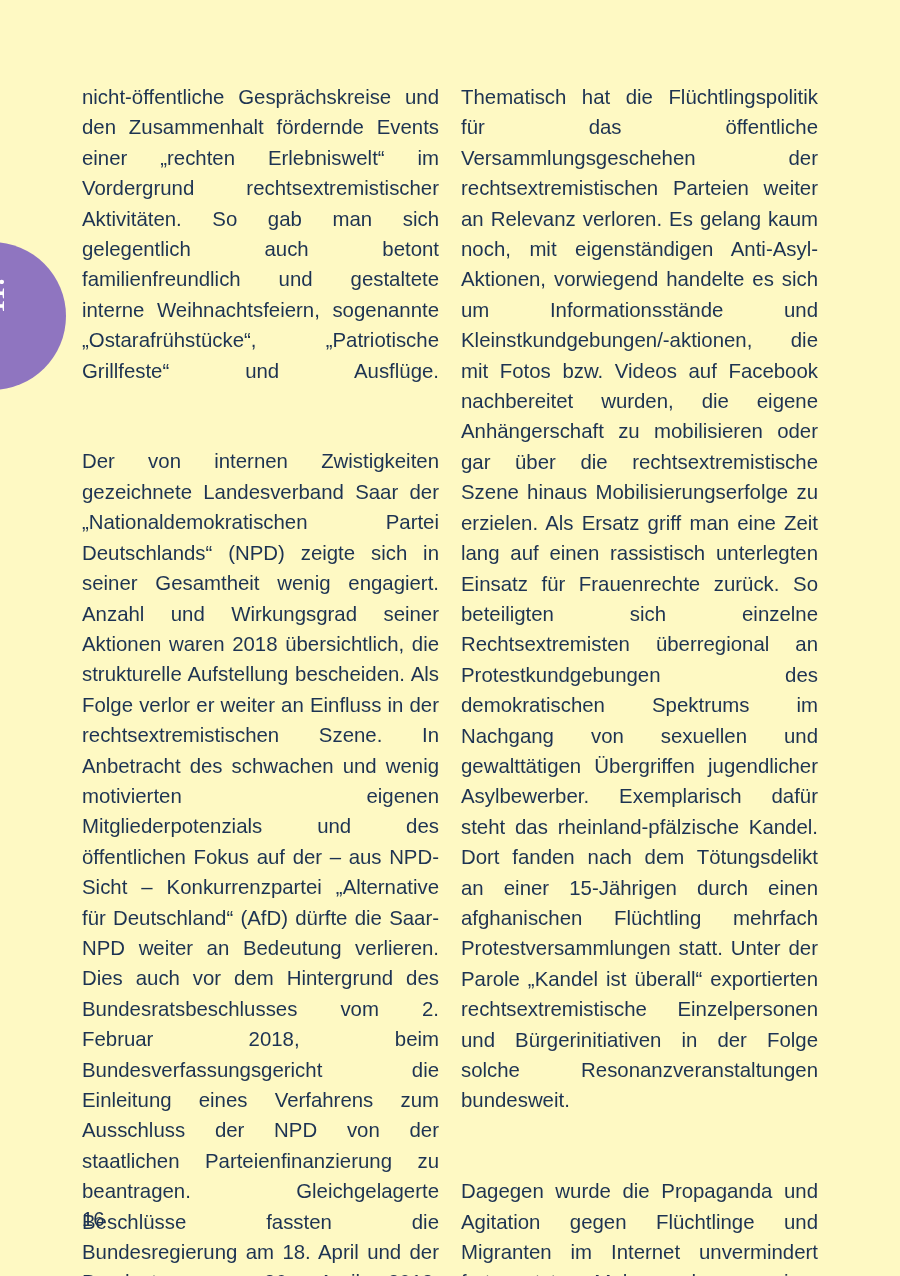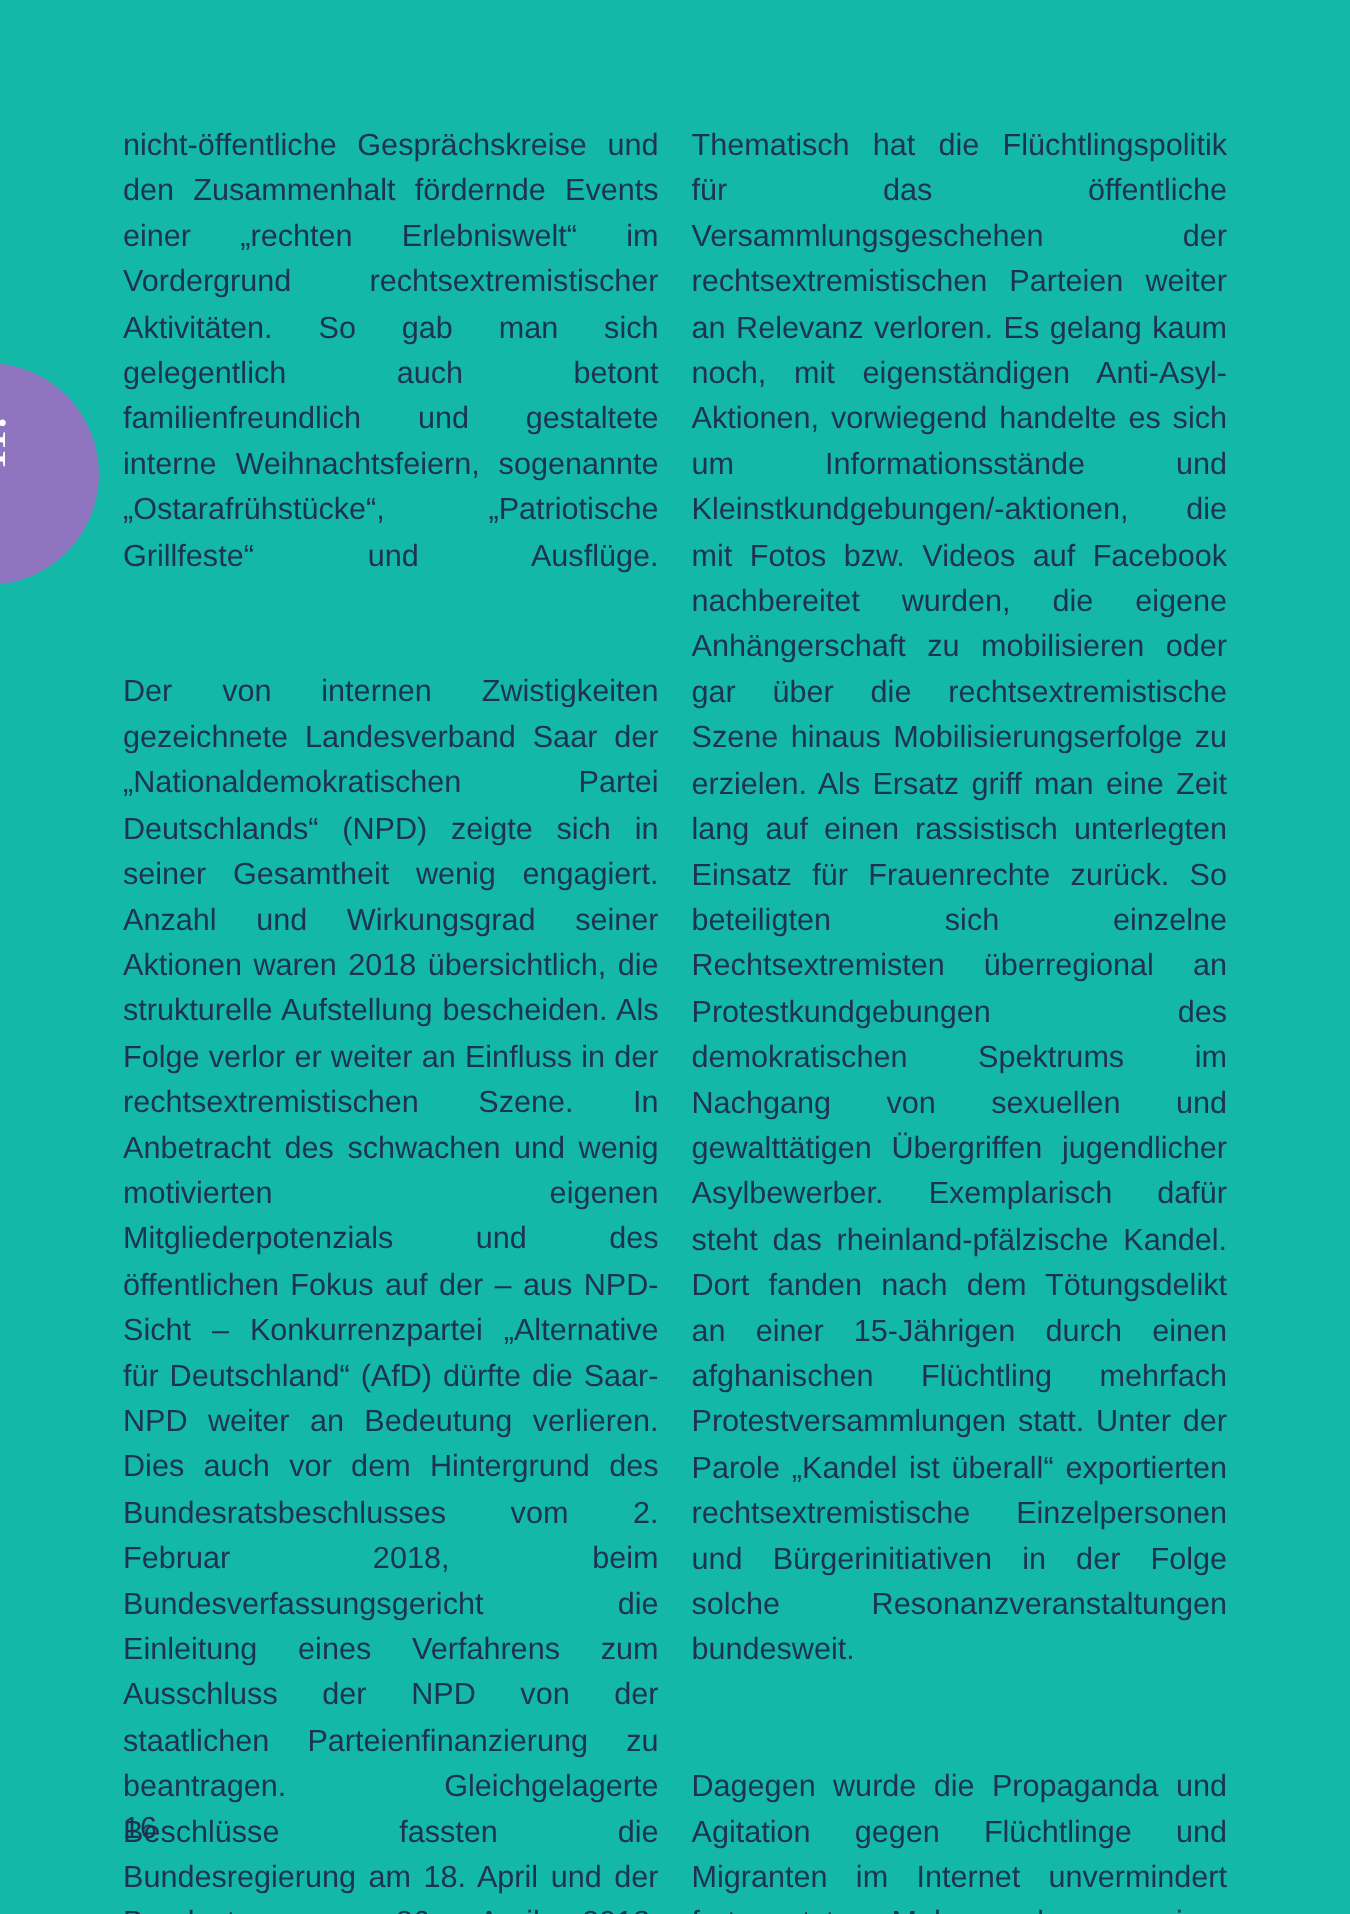--- a/index.html
+++ b/index.html
@@ -11,21 +11,21 @@
     width: 900px;
     height: 1276px;
     position: relative;
     overflow: hidden;
     font-family: "Liberation Sans", sans-serif;
   }
 
   #page {
     position: absolute;
     inset: 0;
-    background: #14b8a6;
+    background: #fef9c3;
   }
 
   
   #chapter-marker {
     position: absolute;
     left: -82px;
     top: 242px;
     width: 148px;
     height: 148px;
     border-radius: 50%;

